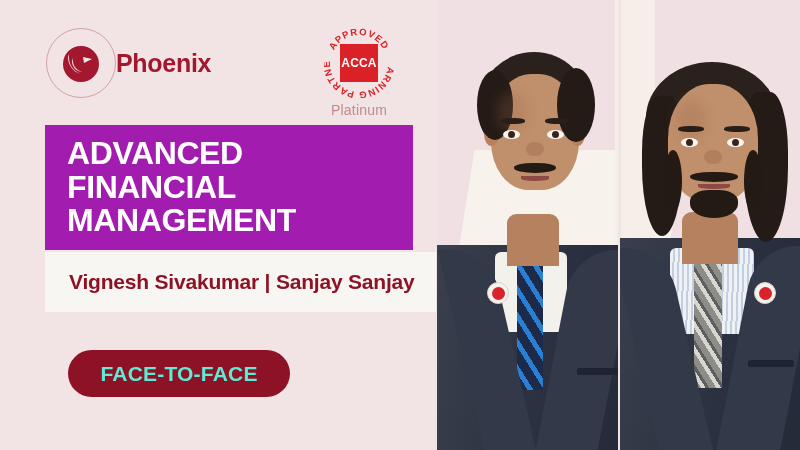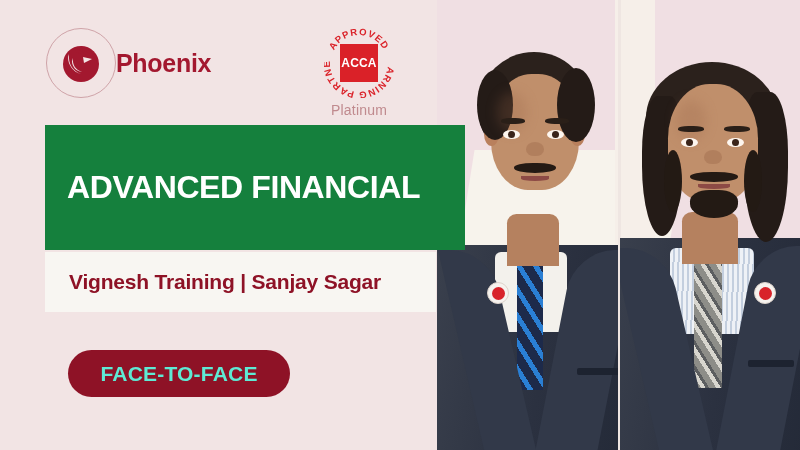--- a/index.html
+++ b/index.html
@@ -267,23 +267,23 @@
     font-size: 14px;
     color: #c08a8e;
     letter-spacing: 0.2px;
   }
 
   
   #title-band {
     position: absolute;
     left: 45px;
     top: 125px;
-    width: 420px;
+    width: 368px;
     height: 125px;
-    background: #15803d;
+    background: #a21caf;
     display: flex;
     align-items: center;
   }
   #title-text {
     color: #ffffff;
     font-size: 32px;
     font-weight: bold;
     line-height: 1.06;
     letter-spacing: -0.4px;
     padding-left: 22px;
@@ -436,24 +436,25 @@
     </svg>
     <div id="acca-square">
       <span>ACCA</span>
     </div>
     <div id="acca-platinum">Platinum</div>
   </div>
 
   <div id="title-band">
     <div id="title-text">
       <div>ADVANCED FINANCIAL</div>
+      <div>MANAGEMENT</div>
     </div>
   </div>
 
   <div id="presenters-band">
-    <div id="presenters-text">Vignesh Training | Sanjay Sagar</div>
+    <div id="presenters-text">Vignesh Sivakumar | Sanjay Sanjay</div>
   </div>
 
   <div id="format-pill">
     <span id="format-pill-label">FACE-TO-FACE</span>
   </div>
 
 </div>
 
 </body></html>

